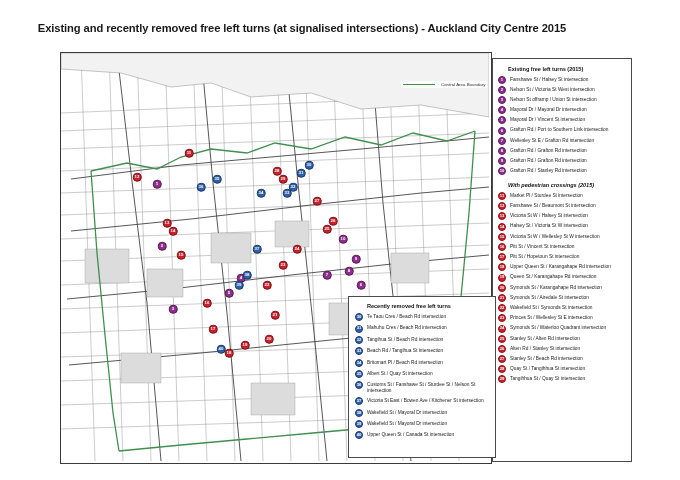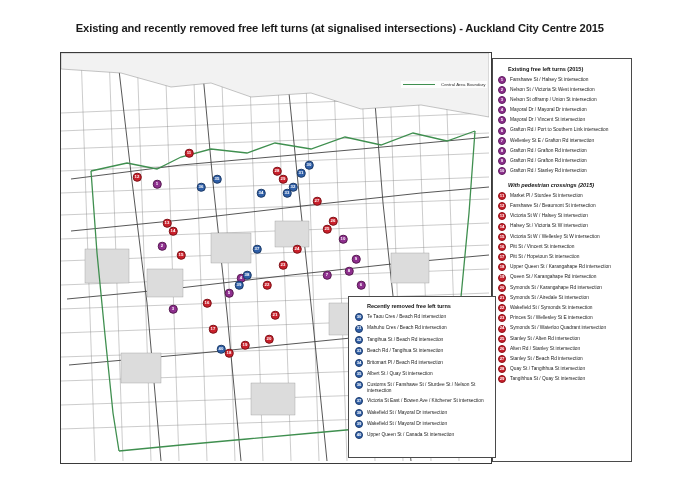--- a/index.html
+++ b/index.html
@@ -21,21 +21,21 @@
     width: 680px; height: 480px;
     background: #ffffff;
   }
 
   
   .title {
     position: absolute;
     left: 0;
     top: 22px;
     width: 604px;
-    text-align: right;
+    text-align: center;
     font-size: 11.2px;
     font-weight: bold;
     color: #1a1a1a;
     letter-spacing: -0.1px;
   }
 
   
   .map-frame {
     position: absolute;
     left: 60px;

